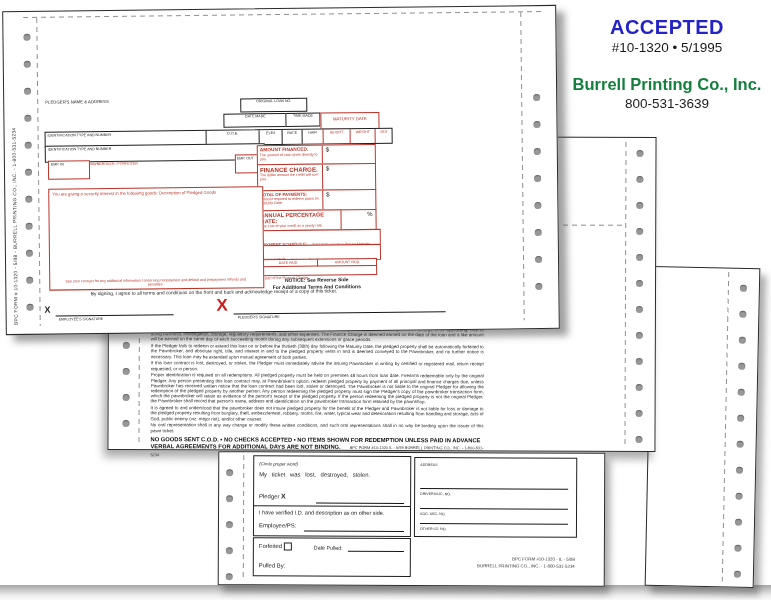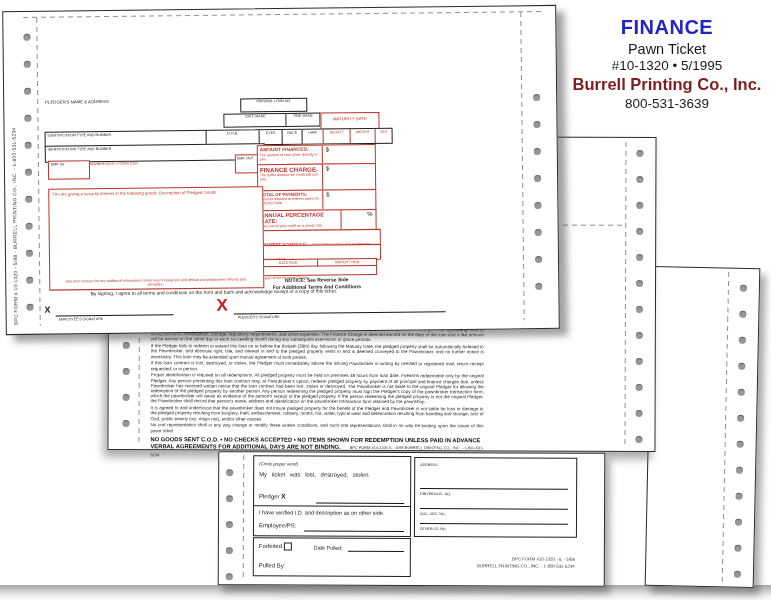--- a/index.html
+++ b/index.html
@@ -103,24 +103,23 @@
       <p>It is agreed to and understood that the pawnbroker does not insure pledged property for the benefit of the Pledger and Pawnbroker is not liable for loss or damage to the pledged property resulting from burglary, theft, embezzlement, robbery, moths, fire, water, typical wear and deterioration resulting from handling and storage, acts of God, public enemy (viz. major riot), and/or other causes.</p>
       <p>No oral representation shall in any way change or modify these written conditions, and such oral representations shall in no way be binding upon the issuer of this pawn ticket.</p>
       <div class="termsbold">
         <span>NO GOODS SENT C.O.D.  •  NO CHECKS ACCEPTED  •  NO ITEMS SHOWN FOR REDEMPTION UNLESS PAID IN ADVANCE</span><br>
         <span>VERBAL AGREEMENTS FOR ADDITIONAL DAYS ARE NOT BINDING.</span><span class="credit-inline">BPC FORM #10-1320  IL - 5/98    BURRELL PRINTING CO., INC. - 1-800-531-5234</span>
       </div>
     </div>
   </div>
 
   <div class="hdr">
-    <div style="font-size:20px;font-weight:bold;color:#2323c8;letter-spacing:.5px;">FINANCE</div>
-    <div style="font-size:14.5px;margin-top:2px;">Pawn Ticket</div>
+    <div style="font-size:20px;font-weight:bold;color:#2323c8;letter-spacing:.5px;">ACCEPTED</div>
     <div style="font-size:13.5px;margin-top:1px;">#10-1320 • 5/1995</div>
-    <div style="font-size:16.5px;font-weight:bold;color:#7f1d1d;margin-top:2px;">Burrell Printing Co., Inc.</div>
+    <div style="font-size:16.5px;font-weight:bold;color:#15803d;margin-top:20px;">Burrell Printing Co., Inc.</div>
     <div style="font-size:13.5px;margin-top:2px;">800-531-3639</div>
   </div>
 
   <div class="sheet sheetA">
     <div class="edgetext" style="left:7px;top:95px;height:218px;">BPC FORM # 10-1320 - 5/98 - BURRELL PRINTING CO., INC. - 1-800-531-5234</div>
     <div class="holes holes27" style="left:20px;top:22px;">
         <div class="hole"></div>
         <div class="hole"></div>
         <div class="hole"></div>
         <div class="hole"></div>

